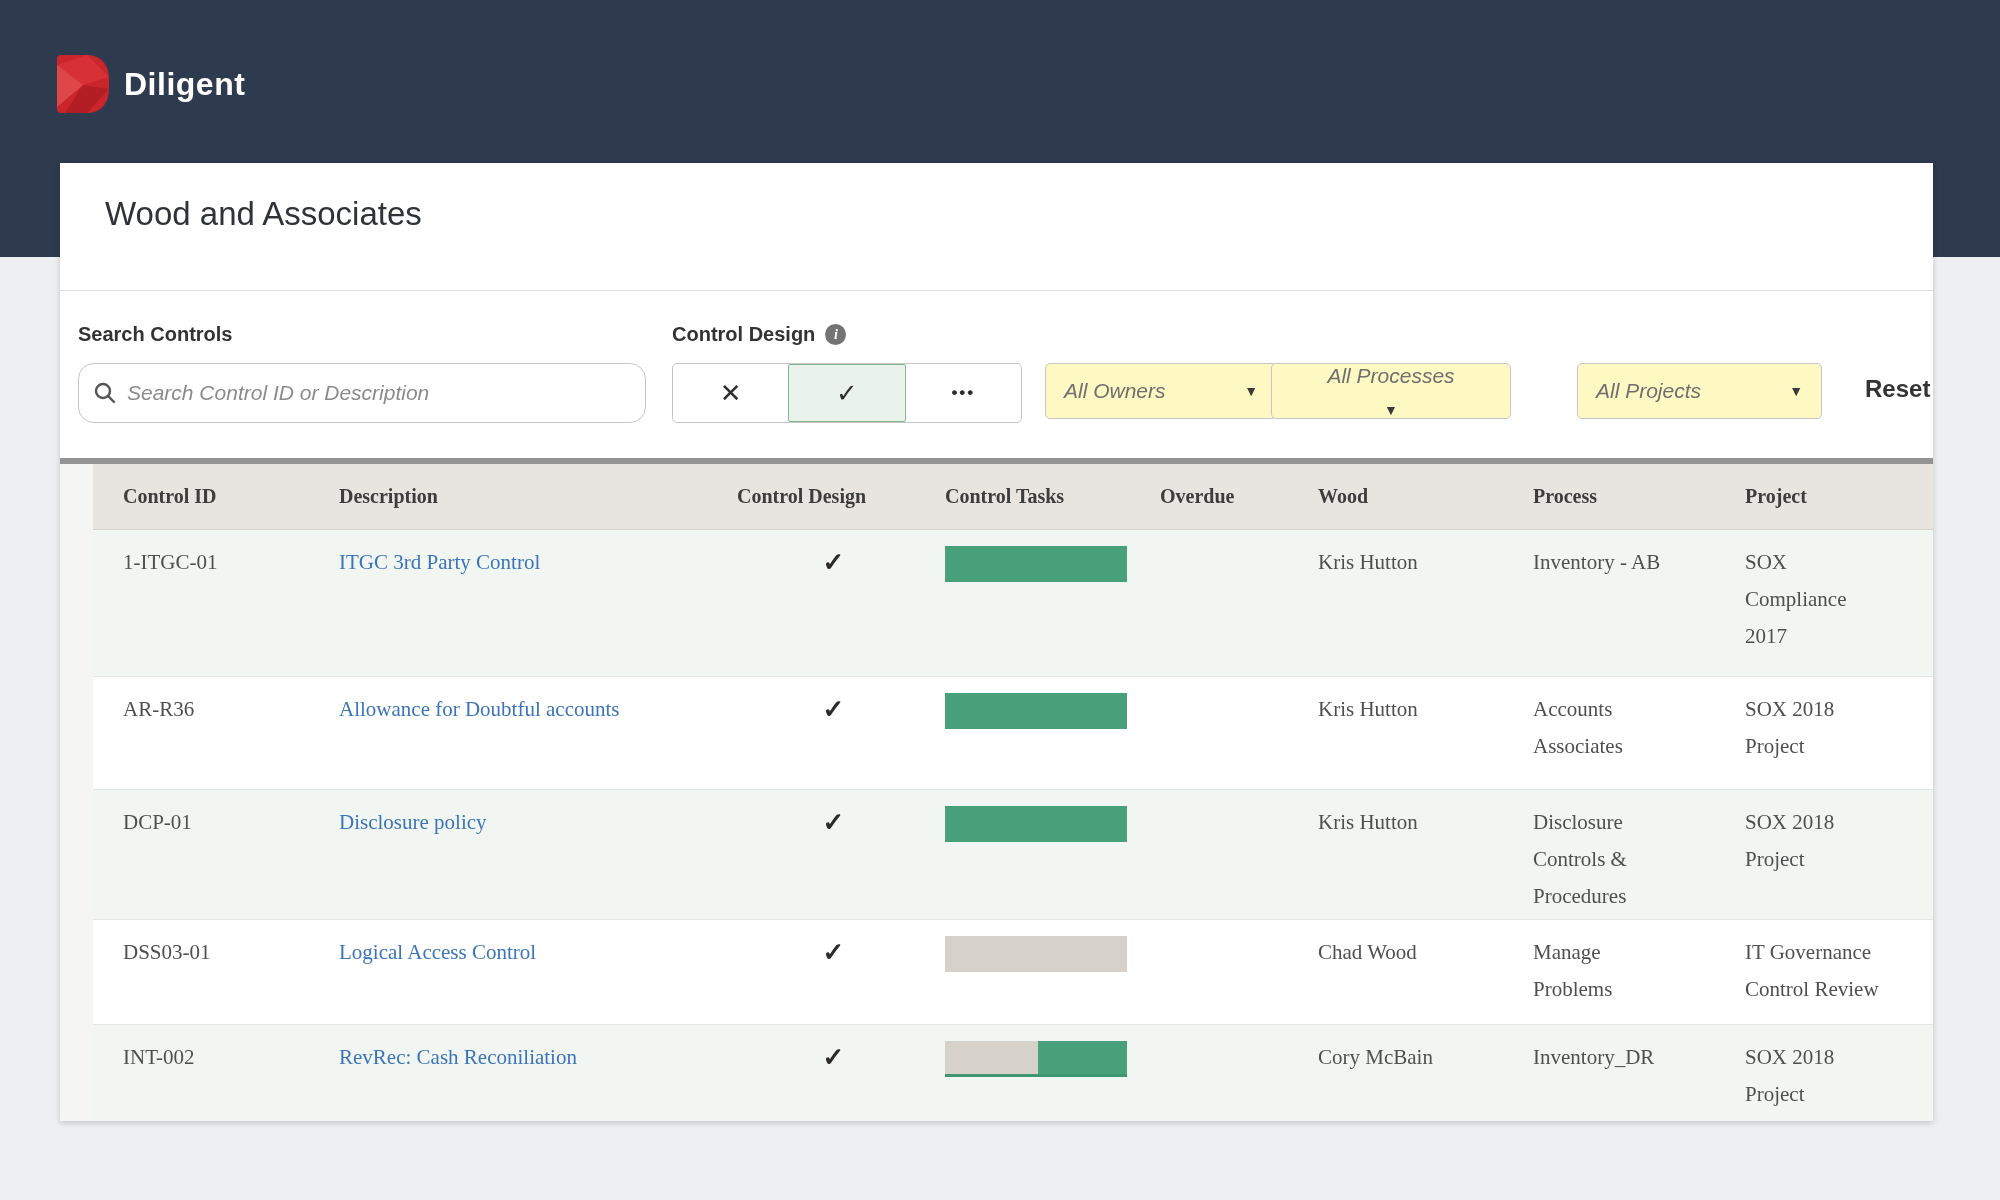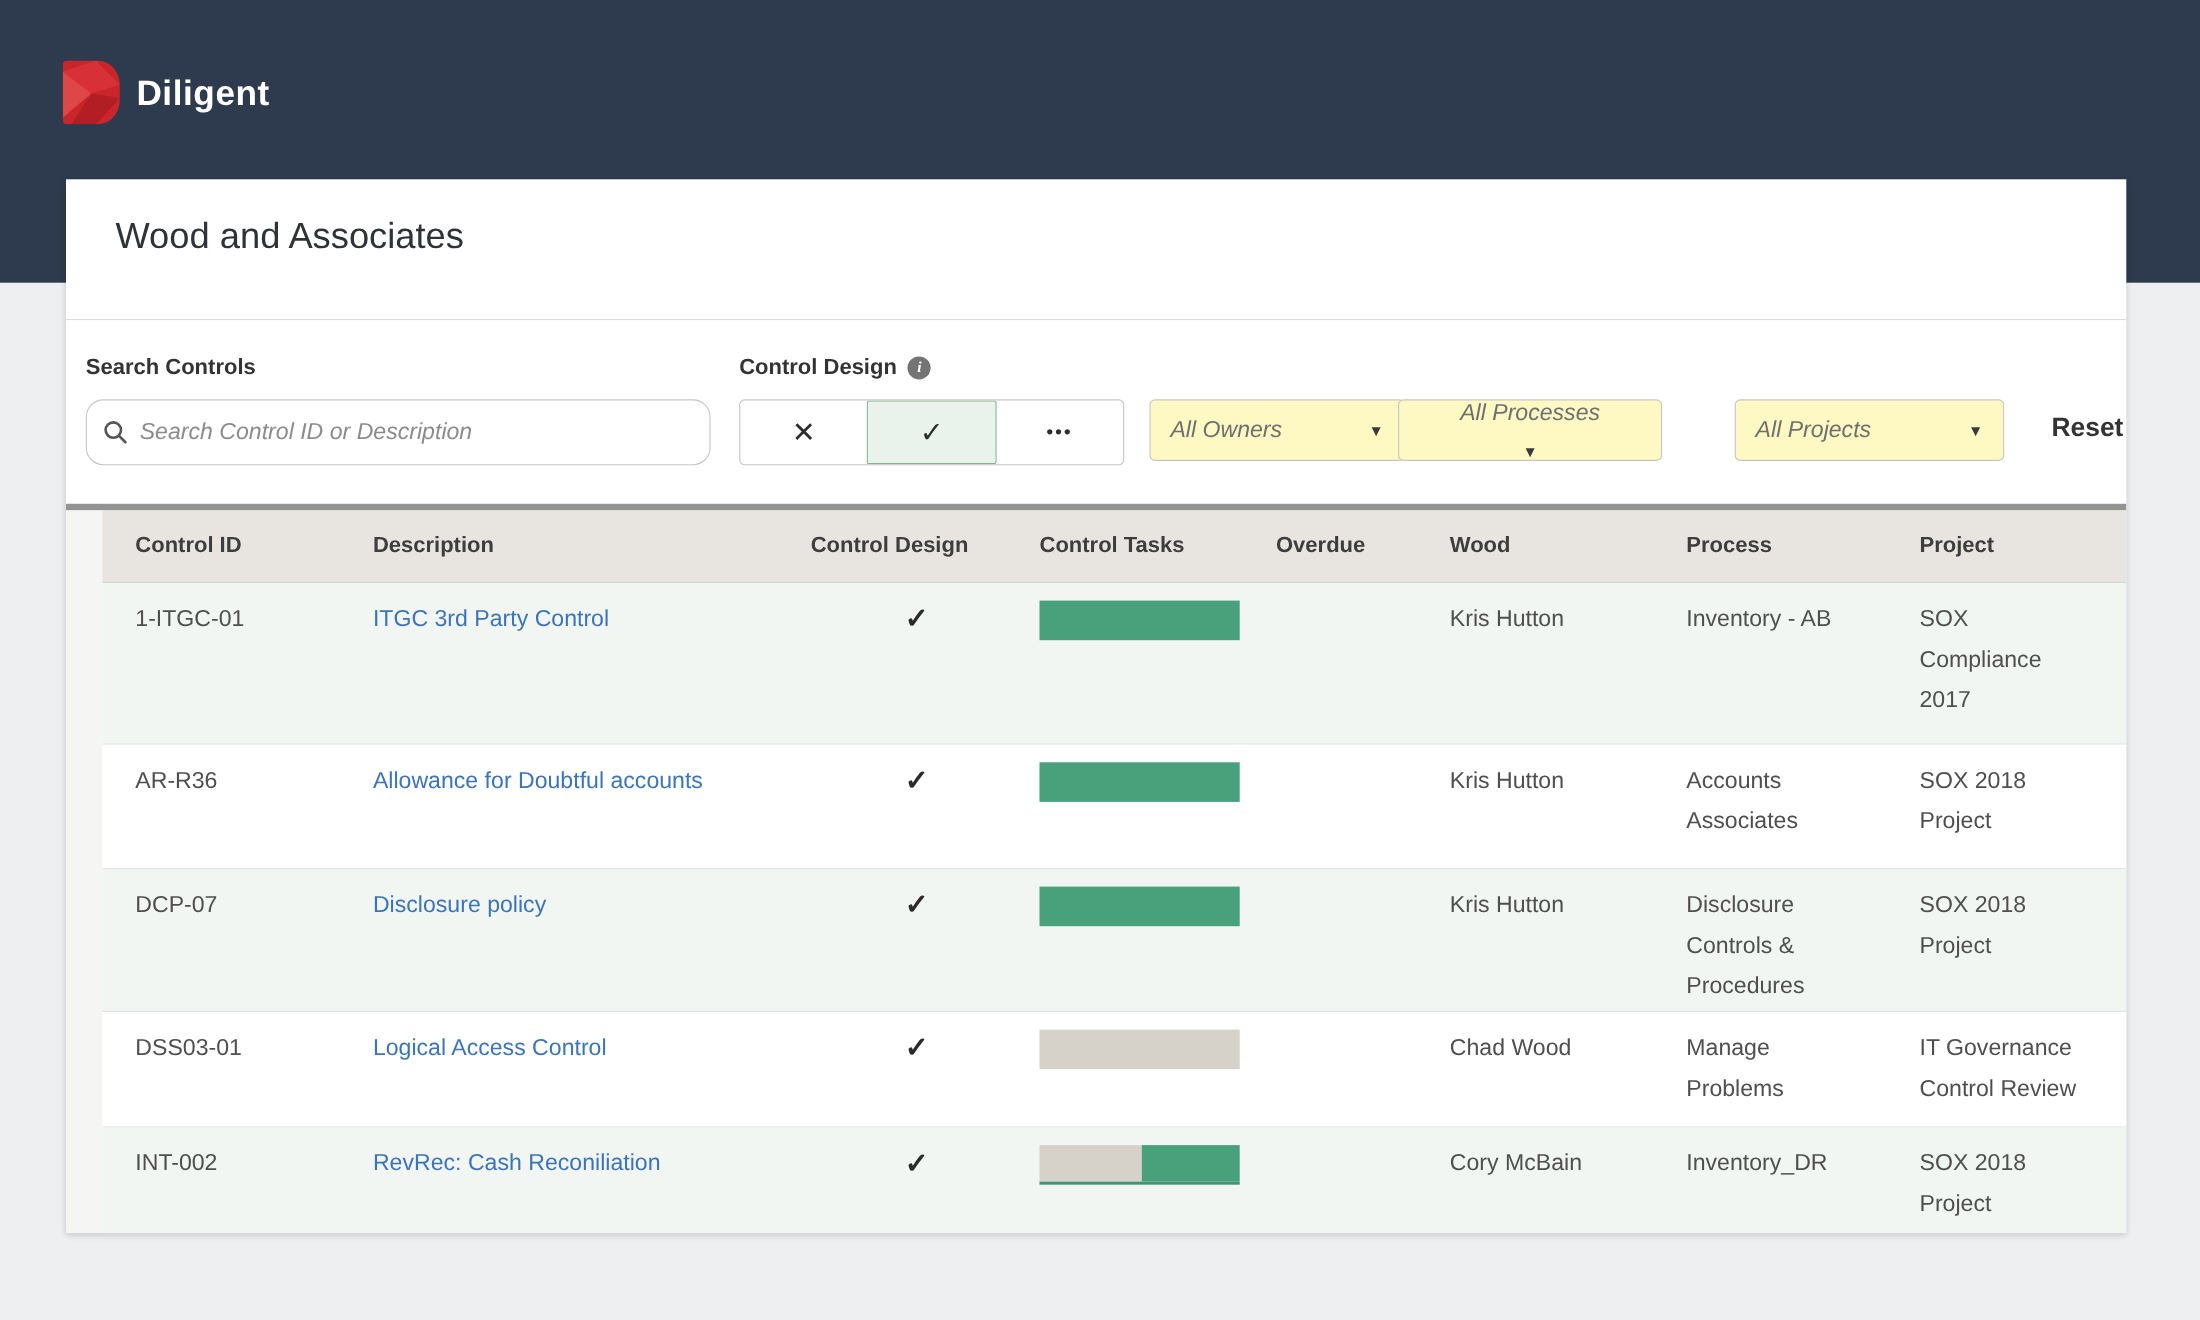--- a/index.html
+++ b/index.html
@@ -54,21 +54,21 @@
   .table-topline { position:absolute; left:0; top:295px; width:100%; height:6px; background:#939393; }
   .table-gutter { position:absolute; left:0; top:301px; width:33px; height:657px; background:#f5f5f3; }
   .grid-table { position:absolute; left:33px; top:301px; width:1840px; }
   .trow { display:grid; grid-template-columns:246px 398px 193px 210px 160px 215px 215px 203px; }
   .thead { background:#e8e4df; height:66px; align-items:center; border-bottom:1px solid #d8d5d0; }
   .thead .cell { font-size:20px; font-weight:bold; color:#3d3d3d; }
   .tbody-row { background:#ffffff; border-bottom:1px solid #e4e4e4; align-items:start; }
   .tbody-row:nth-child(odd) { background:#f2f6f3; } 
   .r1 { height:147px; } .r2 { height:113px; } .r3 { height:130px; } .r4 { height:105px; } .r5 { height:96px; border-bottom:none; }
 
-  .cell { padding-top:0; font-size:21px; color:#4f4f4f; white-space:pre-line; line-height:37px; }
+  .cell { padding-top:0; font-size:21px; color:#4f4f4f; white-space:pre-line; line-height:37px;font-family:Liberation Serif, serif; }
   .thead .cell { line-height:normal; white-space:nowrap; }
   .c1 { padding-left:30px; }
   .c2 { padding-left:0; }
   .c3 { text-align:center; }
   .c4 { padding-left:15px; }
   .c5 { padding-left:20px; }
   .c6 { padding-left:18px; }
   .c7 { padding-left:18px; }
   .c8 { padding-left:15px; }
   .tbody-row .cell { padding-top:14px; }
@@ -181,21 +181,21 @@
         <div class="cell c4"><div class="bar"><div style="width: 100%; background: rgb(72, 161, 123);"></div></div></div>
         <div class="cell c5"></div>
         <div class="cell c6">Kris Hutton</div>
         <div class="cell c7">Accounts
 Associates</div>
         <div class="cell c8">SOX 2018
 Project</div>
       </div>
 
       <div class="trow tbody-row r3">
-        <div class="cell c1">DCP-07</div>
+        <div class="cell c1">DCP-01</div>
         <div class="cell c2"><a class="desc-link">Disclosure policy</a></div>
         <div class="cell c3"><span class="check-icon">✓</span></div>
         <div class="cell c4"><div class="bar"><div style="width: 100%; background: rgb(72, 161, 123);"></div></div></div>
         <div class="cell c5"></div>
         <div class="cell c6">Kris Hutton</div>
         <div class="cell c7">Disclosure
 Controls &amp;
 Procedures</div>
         <div class="cell c8">SOX 2018
 Project</div>

